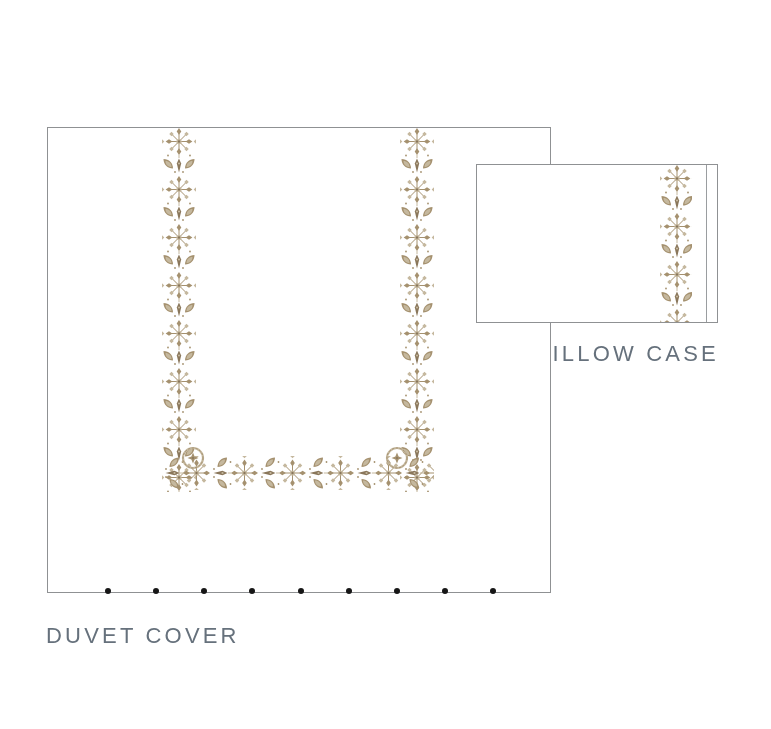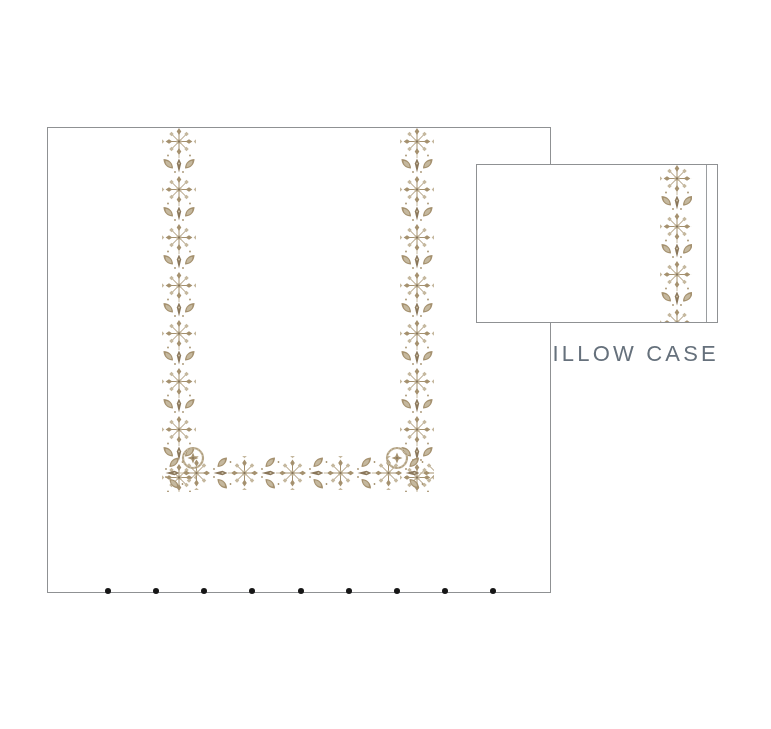--- a/index.html
+++ b/index.html
@@ -167,15 +167,16 @@
       <svg x="183" y="0" width="32" height="157">
         <use href="#tileV" y="0"></use>
           <use href="#tileV" y="48"></use>
         <use href="#tileV" y="96"></use>
           <use href="#tileV" y="144"></use>
       </svg>
     </svg>
     <div class="seam"></div>
   </div>
 
+  <div class="label duvet-label">DUVET COVER</div>
   <div class="label pillow-label">PILLOW CASE</div>
 
 </div>
 
 </body></html>

